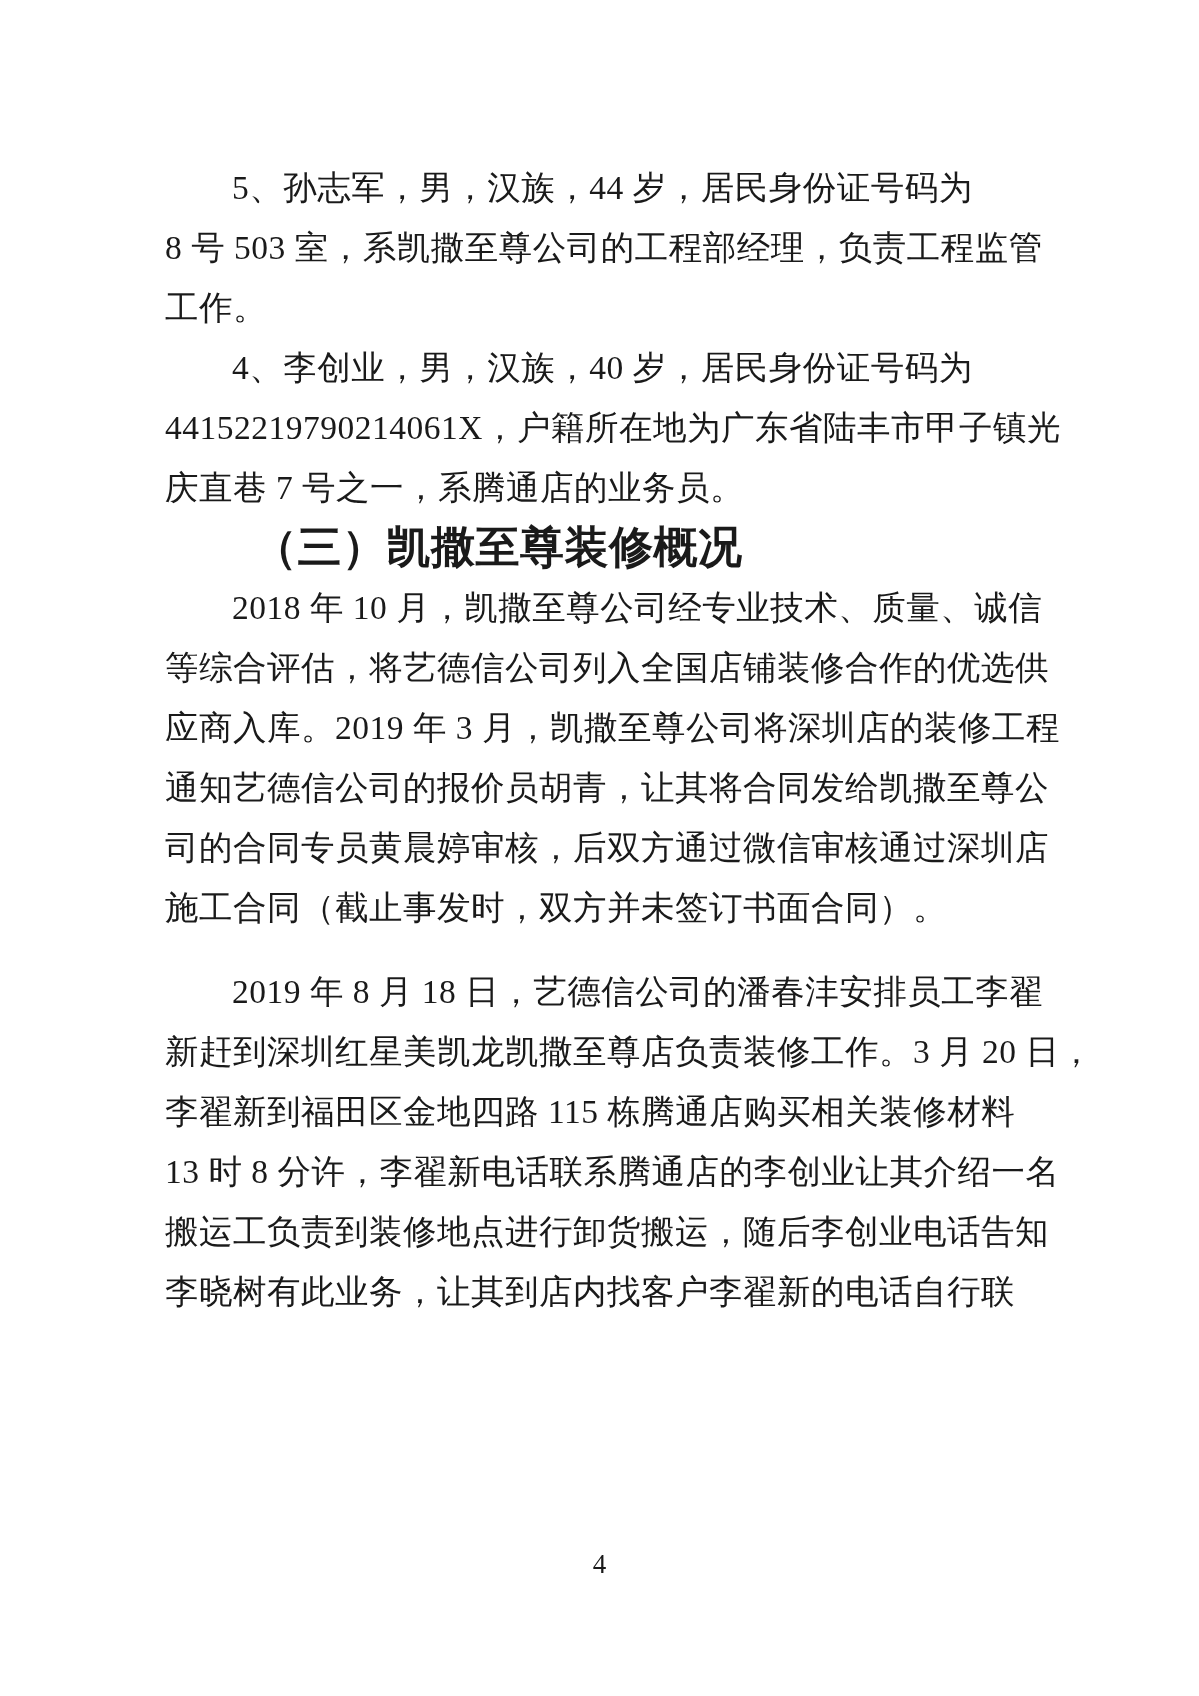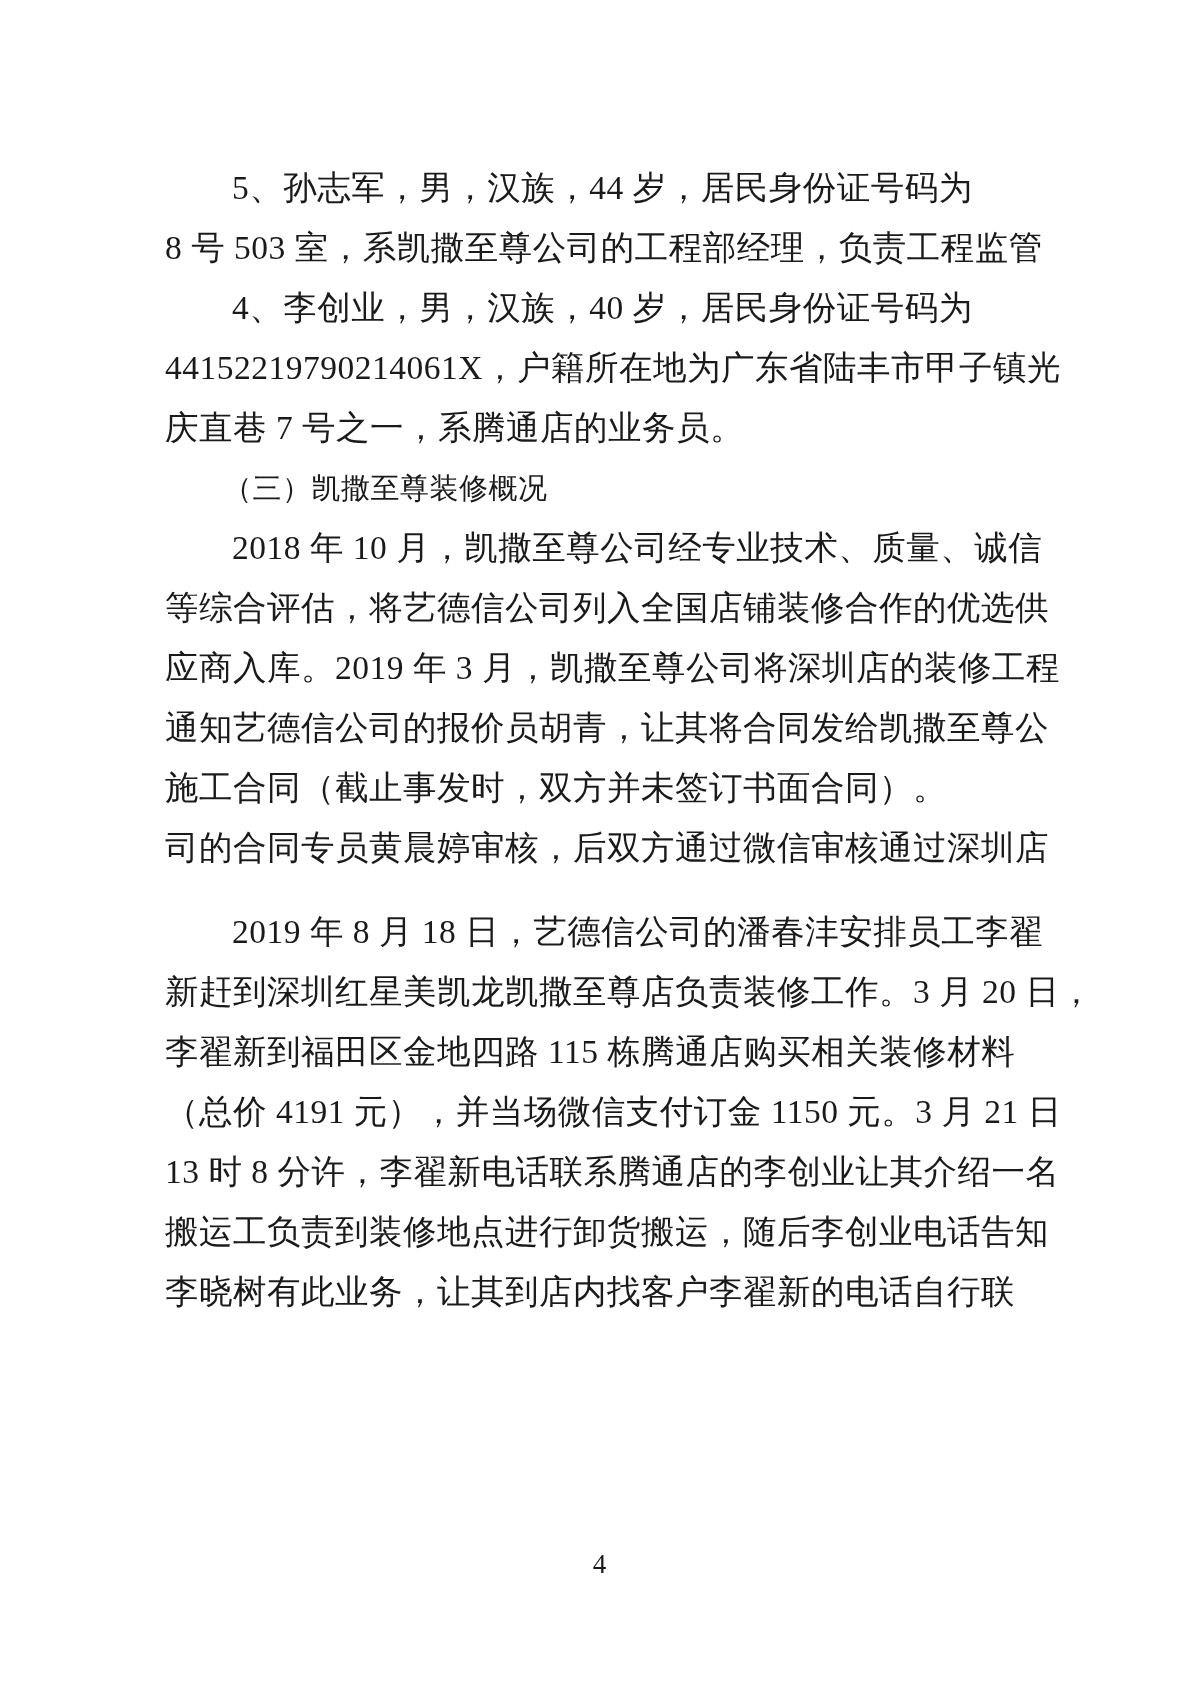--- a/index.html
+++ b/index.html
@@ -33,22 +33,22 @@
     white-space: nowrap;
     letter-spacing: 0.5px;
   }
   .line.indent {
     text-indent: 2em;
   }
   .para.gap-top {
     margin-top: 24px;
   }
   .heading .line {
-    font-weight: 400;
-    font-size: 29px;
+    font-weight: 700;
+    font-size: 44px;
   }
   .footer {
     position: absolute;
     left: 0;
     top: 1546px;
     width: 1199px;
     text-align: center;
     font-size: 27px;
     line-height: 36px;
     color: #1a1a1a;
@@ -56,46 +56,46 @@
 </style>
 </head>
 <body>
 
 <div class="page">
   <div class="content">
 
     <div class="para">
       <div class="line indent">5、孙志军，男，汉族，44 岁，居民身份证号码为</div>
       <div class="line">8 号 503 室，系凯撒至尊公司的工程部经理，负责工程监管</div>
+      <div class="line">工作。</div>
     </div>
 
     <div class="para">
       <div class="line indent">4、李创业，男，汉族，40 岁，居民身份证号码为</div>
       <div class="line">44152219790214061X，户籍所在地为广东省陆丰市甲子镇光</div>
       <div class="line">庆直巷 7 号之一，系腾通店的业务员。</div>
     </div>
 
     <div class="para heading">
       <div class="line indent">（三）凯撒至尊装修概况</div>
     </div>
 
     <div class="para">
       <div class="line indent">2018 年 10 月，凯撒至尊公司经专业技术、质量、诚信</div>
       <div class="line">等综合评估，将艺德信公司列入全国店铺装修合作的优选供</div>
       <div class="line">应商入库。2019 年 3 月，凯撒至尊公司将深圳店的装修工程</div>
       <div class="line">通知艺德信公司的报价员胡青，让其将合同发给凯撒至尊公</div>
+      <div class="line">司的合同专员黄晨婷审核，后双方通过微信审核通过深圳店</div>
       <div class="line">施工合同（截止事发时，双方并未签订书面合同）。</div>
-      <div class="line">司的合同专员黄晨婷审核，后双方通过微信审核通过深圳店</div>
     </div>
 
     <div class="para gap-top">
       <div class="line indent">2019 年 8 月 18 日，艺德信公司的潘春沣安排员工李翟</div>
       <div class="line">新赶到深圳红星美凯龙凯撒至尊店负责装修工作。3 月 20 日，</div>
       <div class="line">李翟新到福田区金地四路 115 栋腾通店购买相关装修材料</div>
-      <div class="line">（总价 4191 元），并当场微信支付订金 1150 元。3 月 21 日</div>
       <div class="line">13 时 8 分许，李翟新电话联系腾通店的李创业让其介绍一名</div>
       <div class="line">搬运工负责到装修地点进行卸货搬运，随后李创业电话告知</div>
       <div class="line">李晓树有此业务，让其到店内找客户李翟新的电话自行联</div>
     </div>
 
   </div>
 
   <div class="footer">4</div>
 </div>
 

